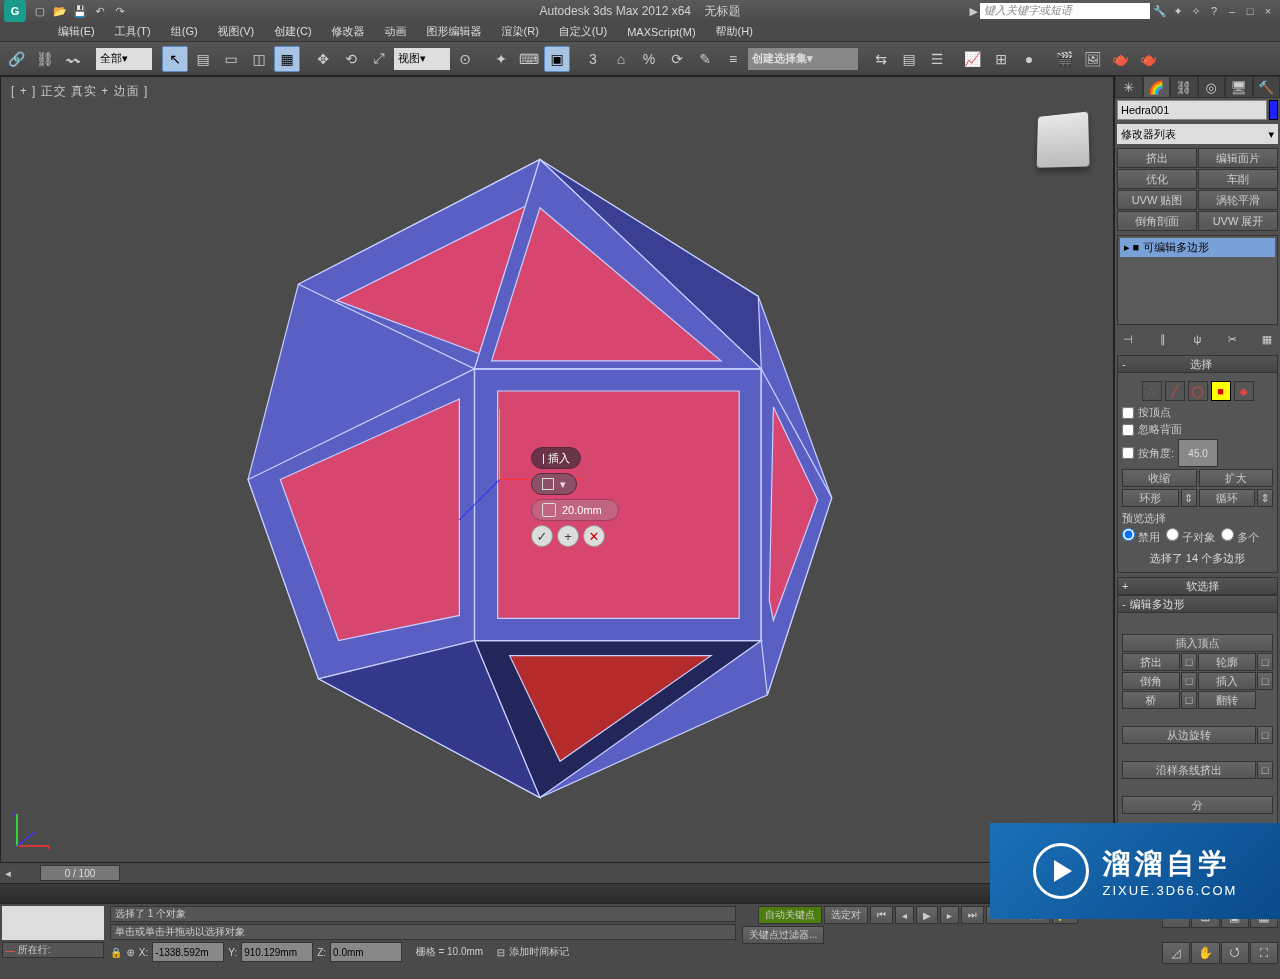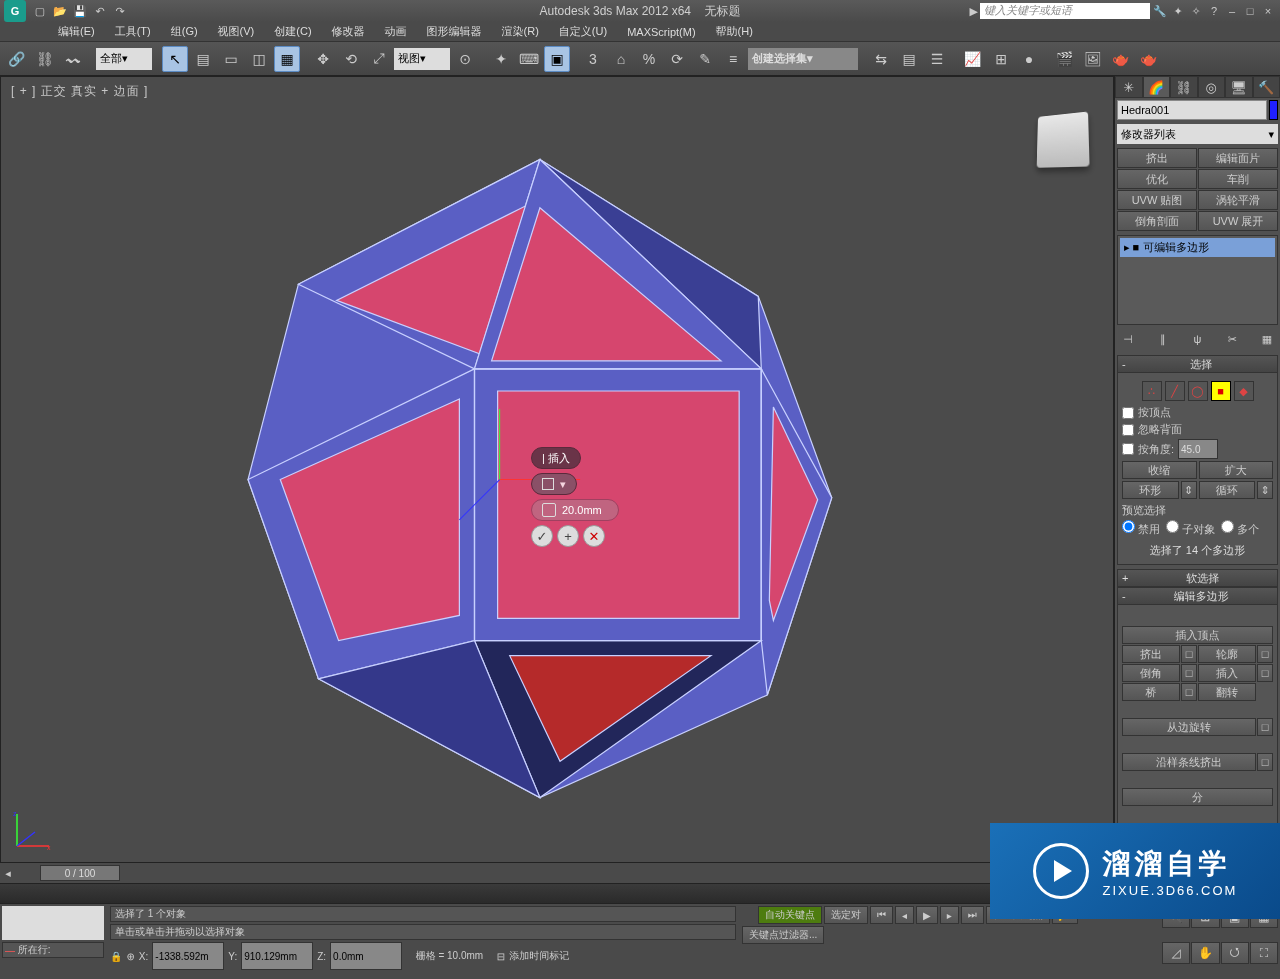--- a/index.html
+++ b/index.html
@@ -61,21 +61,21 @@
 
 .rollouts { flex:1; overflow-y:auto; margin:4px 2px 0 2px; }
 .rollout-hdr { background:linear-gradient(#555,#444); border:1px solid #333; height:18px; display:flex; align-items:center; padding:0 4px; font-size:11px; color:#ddd; cursor:pointer; gap:4px;}
 .rollout-body { background:#555; border:1px solid #333; border-top:none; padding:4px; margin-bottom:4px; font-size:11px;}
 .subobj-row { display:flex; gap:3px; justify-content:center; margin:4px 0;}
 .subobj { width:20px;height:20px; border:1px solid #333; display:flex;align-items:center;justify-content:center;cursor:pointer; background:#555;}
 .subobj.poly { background:#ffff00; border-color:#000;}
 .sel-row { display:flex; align-items:center; gap:4px; margin:2px 0; }
 .sel-row input[type=checkbox]{ width:12px;height:12px;}
 .spinner { display:inline-flex; }
-.spinner input { width:40px; height:20px; background:#888; border:1px solid #333; color:#ddd; font-size:10px; padding:0 2px;}
+.spinner input { width:40px; height:28px; background:#888; border:1px solid #333; color:#ddd; font-size:10px; padding:0 2px;text-align:center;}
 .sel-btns { display:flex; gap:2px; margin:2px 0;}
 .sel-btns button { flex:1; height:18px; background:linear-gradient(#666,#555); border:1px solid #333; color:#ccc; font-size:11px;}
 .sel-btns .sq { width:16px; flex:none; }
 .radio-row { display:flex; gap:6px; margin:2px 0;}
 .sel-status { text-align:center; margin:6px 0 2px; color:#ddd; font-size:11px;}
 .edit-grid { display:grid; grid-template-columns:1fr 16px 1fr 16px; gap:1px; }
 .edit-grid button { height:18px; background:linear-gradient(#666,#555); border:1px solid #333; color:#ccc; font-size:11px;}
 .edit-full { display:flex; gap:1px; margin-top:1px;}
 .edit-full button { flex:1; height:18px; background:linear-gradient(#666,#555); border:1px solid #333; color:#ccc; font-size:11px;margin-top:16px;}
 
@@ -84,21 +84,21 @@
 .timeslider-row .slider-btn { background:#777; border:1px solid #333; height:16px; width:80px; color:#ddd; font-size:10px; display:flex;align-items:center;justify-content:center; margin-left:24px;}
 .trackbar { position:absolute; left:0; right:166px; bottom:76px; height:20px; background:linear-gradient(#3a3a3a,#2a2a2a); border-top:1px solid #222;}
 
 .status-area { position:absolute; left:0; right:0; bottom:0; height:76px; background:#4a4a4a; border-top:1px solid #222; display:flex; }
 .status-left { width:106px; display:flex;flex-direction:column;gap:2px;padding:2px;}
 .status-left .mx { height:34px; background:#ddd; }
 .status-left .mini { height:16px; background:#555; border:1px solid #333; color:#ccc; font-size:10px; display:flex;align-items:center;padding:0 2px;}
 .status-center { flex:1; display:flex;flex-direction:column; padding:2px 4px;gap:2px;}
 .status-line { height:16px;background:#555;border:1px solid #333;color:#ccc;font-size:10px;display:flex;align-items:center;padding:0 4px;}
 .coord-row { display:flex; gap:4px; align-items:center; color:#ccc; font-size:10px;}
-.coord-row .fld { background:#888; border:1px solid #333; height:28px; width:72px; color:#000; font-size:10px; padding:0 2px; display:inline-flex;align-items:center;text-align:center;}
+.coord-row .fld { background:#888; border:1px solid #333; height:20px; width:72px; color:#000; font-size:10px; padding:0 2px; display:inline-flex;align-items:center;text-align:center;}
 .anim-ctrl { width:420px; display:flex; flex-wrap:wrap; align-content:flex-start; padding:2px; gap:2px;}
 .anim-ctrl button { height:18px; background:linear-gradient(#666,#555); border:1px solid #333; color:#ccc; font-size:10px; padding:0 6px;}
 .anim-ctrl .red { background:#4d7c0f;margin-left:16px; }
 .nav-ctrl { width:120px; display:grid; grid-template-columns:repeat(4,1fr); gap:1px; padding:2px;}
 .nav-ctrl span { height:22px; background:linear-gradient(#666,#555); border:1px solid #333; display:flex;align-items:center;justify-content:center;cursor:pointer;color:#ccc;font-size:12px;}
 
 
 .watermark { position:absolute; right:0; bottom:60px; width:290px; height:96px; background:linear-gradient(135deg,#1a70b8,#0a4a8a); display:flex;align-items:center;justify-content:center;gap:14px; z-index:50; pointer-events:none; }
 .watermark .play { width:56px;height:56px;border:3px solid #fff;border-radius:50%;display:flex;align-items:center;justify-content:center;}
 .watermark .play::after{content:'';border-left:18px solid #fff;border-top:11px solid transparent;border-bottom:11px solid transparent;margin-left:5px;}
@@ -348,21 +348,21 @@
       <div class="sel-status">选择了 14 个多边形</div>
     </div>
 
     <div class="rollout-hdr">
         <span>+</span>
         <span style="flex:1;text-align:center;">软选择</span>
       </div>
 
     <div class="rollout-hdr">
         <span>-</span>
-        <span style="flex:1;text-align:center;">编辑多边形</span>
+        <span style="flex:1;text-align:left;">编辑多边形</span>
       </div>
     <div class="rollout-body">
       <div class="edit-full">
           <button>插入顶点</button>
         </div>
       <div class="edit-grid" style="margin-top:1px;">
         <button>挤出</button>
           <button class="sq">□</button>
         <button>轮廓</button>
           <button class="sq">□</button>

